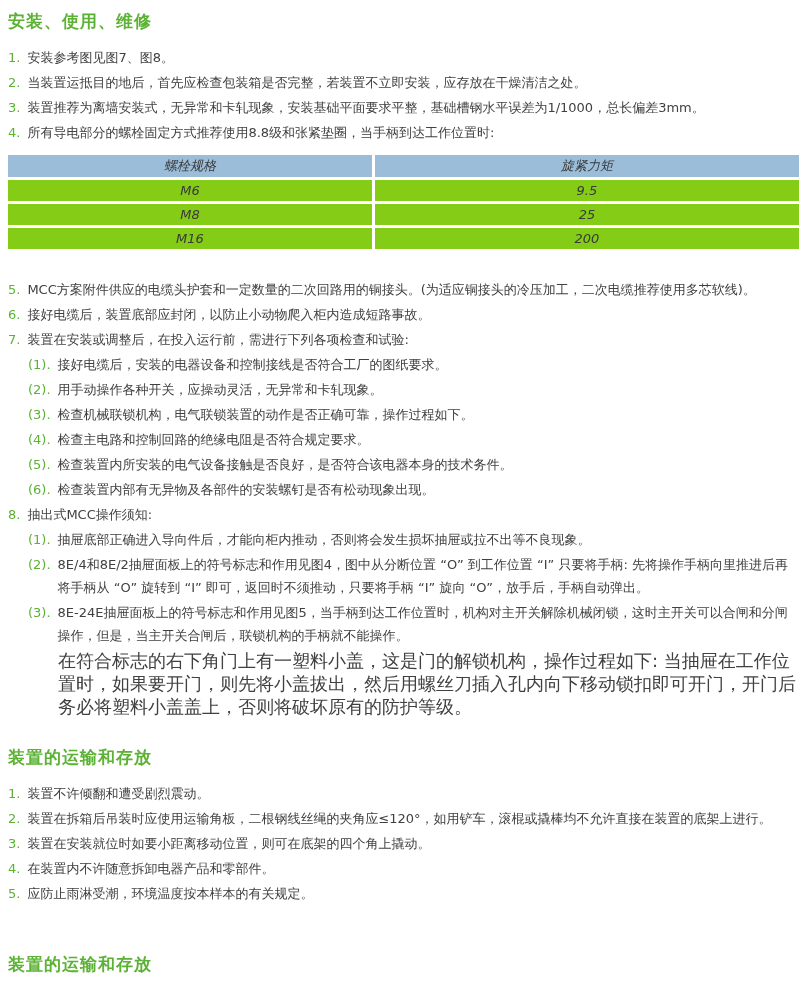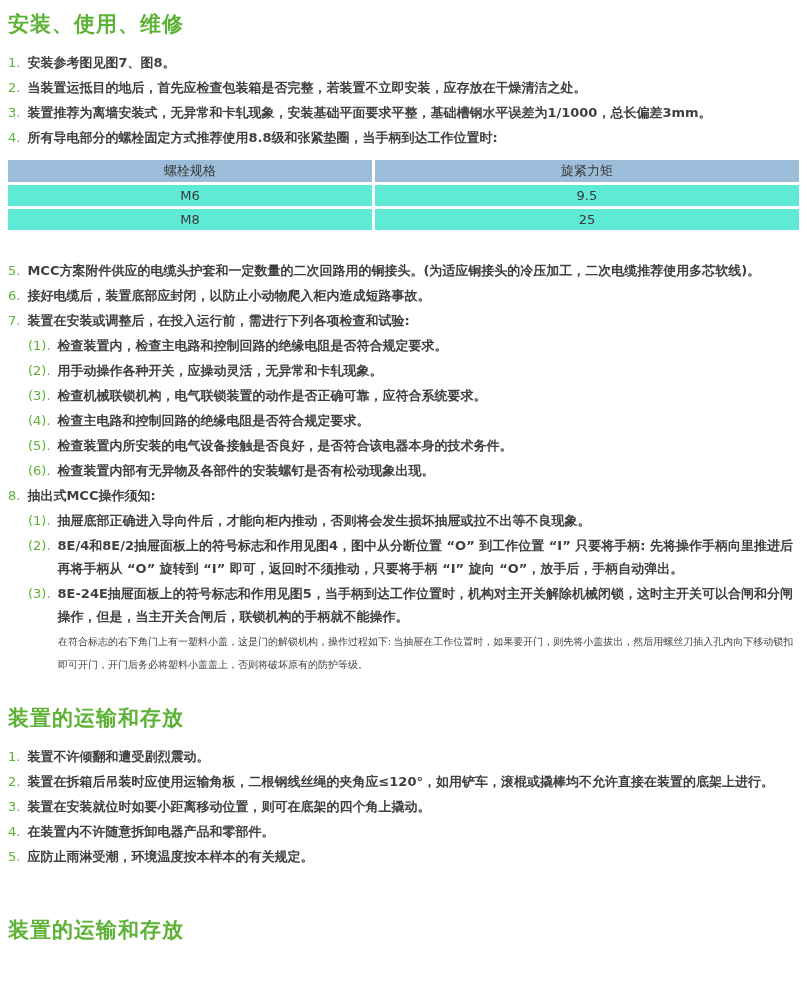--- a/index.html
+++ b/index.html
@@ -4,43 +4,43 @@
 <style>
   html,body { margin:0; padding:0; background:#ffffff; }
   body {
     width:807px; height:1005px; overflow:hidden;
     font-family:"DejaVu Sans","Liberation Sans",sans-serif;
     color:#404040;
   }
   .doc { padding:8px 8px 10px 8px; box-sizing:border-box; width:807px; }
 
   .h1 {
-    color:#5cb234; font-size:21px; font-weight:bold;
+    color:#5cb234; font-size:17px; font-weight:bold;
     margin:2px 0 13px 0; letter-spacing:1px;
   }
   .h1.mt { margin-top:28px; }
   .h1.mt-big { margin-top:48px; }
 
   .li { display:flex; align-items:flex-start; font-size:13px; line-height:23px; margin:0 0 2px 0; }
   .li .num { color:#5cb234; flex:0 0 auto; margin-right:7px; }
-  .li .txt { flex:1 1 auto;font-weight:bold; }
+  .li .txt { flex:1 1 auto; }
   .sub { padding-left:20px; }
-  .note-extra { font-size:10px; line-height:23px; padding-left:50px; margin:0 0 2px 0;font-family:Liberation Serif, serif; }
+  .note-extra { font-size:18px; line-height:23px; padding-left:50px; margin:0 0 2px 0; }
 
-  .tbl-wrap { margin:8px 0 26px 0; }
+  .tbl-wrap { margin:8px 0 26px 0;font-style:italic; }
   table.torque {
     width:100%; border-collapse:separate; border-spacing:0 3px;
     table-layout:fixed;
   }
   table.torque th, table.torque td {
     font-size:13px; font-weight:normal; text-align:center;
     padding:2px 0; height:17px; color:#3a3a3a;
   }
   table.torque th { background:#9bbdd9; }
-  table.torque td { background:#5eead4; }
+  table.torque td { background:#84cc16; }
   table.torque .col-a { width:46%; border-right:3px solid #ffffff; }
 </style>
 </head>
 <body>
 
 <div class="doc">
 
   <div class="h1">安装、使用、维修</div>
 
   <div class="li">
@@ -70,48 +70,52 @@
       </thead>
       <tbody>
         <tr>
           <td class="col-a">M6</td>
           <td>9.5</td>
         </tr>
         <tr>
           <td class="col-a">M8</td>
           <td>25</td>
         </tr>
+        <tr>
+          <td class="col-a">M16</td>
+          <td>200</td>
+        </tr>
       </tbody>
     </table>
   </div>
 
   <div class="li">
     <span class="num">5.</span>
     <span class="txt">MCC方案附件供应的电缆头护套和一定数量的二次回路用的铜接头。(为适应铜接头的冷压加工，二次电缆推荐使用多芯软线)。</span>
   </div>
   <div class="li">
     <span class="num">6.</span>
     <span class="txt">接好电缆后，装置底部应封闭，以防止小动物爬入柜内造成短路事故。</span>
   </div>
   <div class="li">
     <span class="num">7.</span>
     <span class="txt">装置在安装或调整后，在投入运行前，需进行下列各项检查和试验:</span>
   </div>
 
   <div class="li sub">
     <span class="num">(1).</span>
-    <span class="txt">检查装置内，检查主电路和控制回路的绝缘电阻是否符合规定要求。</span>
+    <span class="txt">接好电缆后，安装的电器设备和控制接线是否符合工厂的图纸要求。</span>
   </div>
   <div class="li sub">
     <span class="num">(2).</span>
     <span class="txt">用手动操作各种开关，应操动灵活，无异常和卡轧现象。</span>
   </div>
   <div class="li sub">
     <span class="num">(3).</span>
-    <span class="txt">检查机械联锁机构，电气联锁装置的动作是否正确可靠，应符合系统要求。</span>
+    <span class="txt">检查机械联锁机构，电气联锁装置的动作是否正确可靠，操作过程如下。</span>
   </div>
   <div class="li sub">
     <span class="num">(4).</span>
     <span class="txt">检查主电路和控制回路的绝缘电阻是否符合规定要求。</span>
   </div>
   <div class="li sub">
     <span class="num">(5).</span>
     <span class="txt">检查装置内所安装的电气设备接触是否良好，是否符合该电器本身的技术务件。</span>
   </div>
   <div class="li sub">

